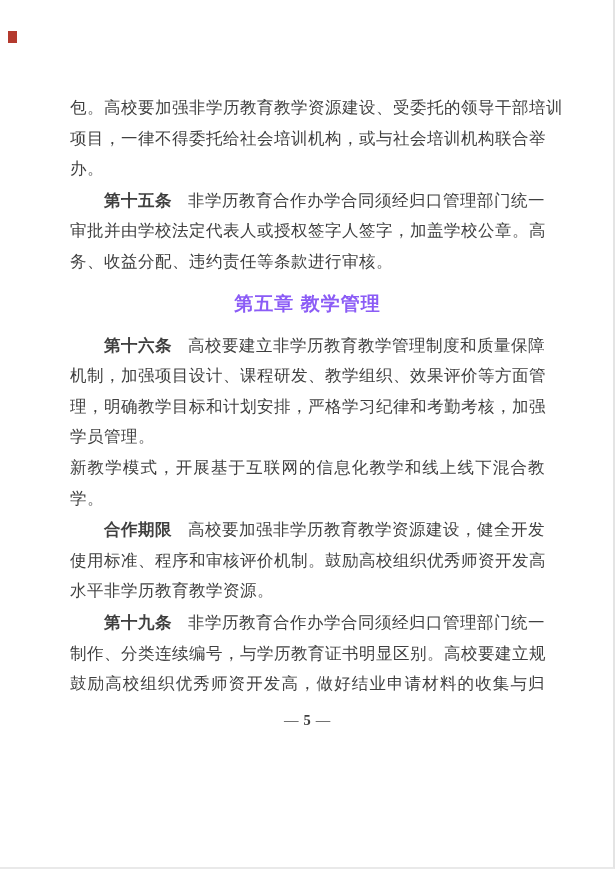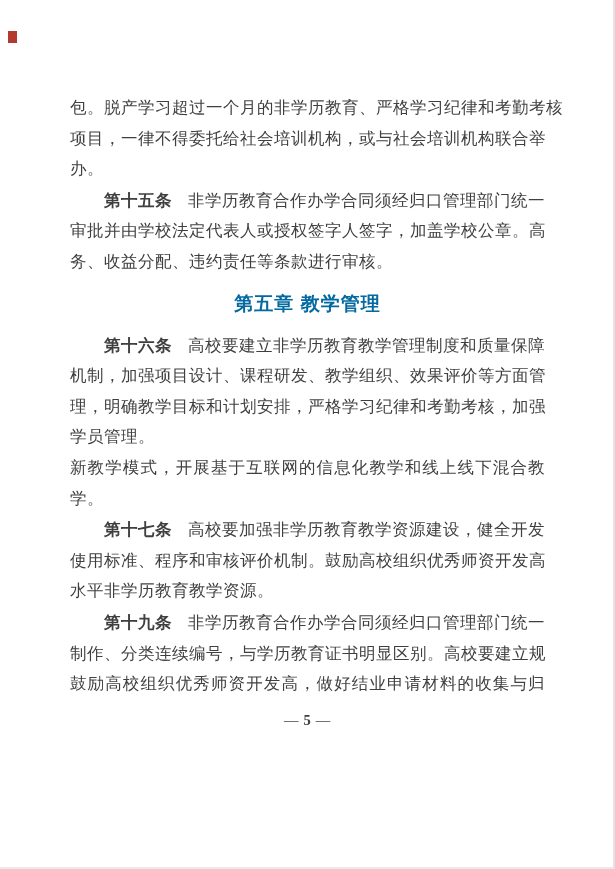--- a/index.html
+++ b/index.html
@@ -46,59 +46,59 @@
     margin-top: 42px;
   }
   .chapter-heading {
     margin: 10px 0;
     line-height: 32px;
     font-size: 19px;
     font-weight: bold;
     font-family: "Liberation Sans", "DejaVu Sans", sans-serif;
     text-align: center;
     letter-spacing: 1px;
-    color: #0369a1;
+    color: #8b5cf6;
   }
   .page-footer {
     margin-top: 8px;
     text-align: center;
     font-size: 14.5px;
     line-height: 24px;
     letter-spacing: 1px;
   }
   .page-footer .num { font-weight: bold; padding: 0 4px; }
 </style>
 </head>
 <body>
 
 <div class="page">
 
   <div class="stamp" style="background-color: rgb(180, 58, 46);"></div>
 
   <div class="body-col">
 
-    <div class="line">包。脱产学习超过一个月的非学历教育、严格学习纪律和考勤考核</div>
+    <div class="line">包。高校要加强非学历教育教学资源建设、受委托的领导干部培训</div>
     <div class="line">项目，一律不得委托给社会培训机构，或与社会培训机构联合举</div>
     <div class="line short">办。</div>
 
     <div class="line indent"><span class="term">第十五条</span><span>非学历教育合作办学合同须经归口管理部门统一</span></div>
     <div class="line">审批并由学校法定代表人或授权签字人签字，加盖学校公章。高</div>
     <div class="line short">务、收益分配、违约责任等条款进行审核。</div>
 
     <div class="chapter-heading">第五章 教学管理</div>
 
     <div class="line indent"><span class="term">第十六条</span><span>高校要建立非学历教育教学管理制度和质量保障</span></div>
     <div class="line">机制，加强项目设计、课程研发、教学组织、效果评价等方面管</div>
     <div class="line">理，明确教学目标和计划安排，严格学习纪律和考勤考核，加强</div>
     <div class="line short">学员管理。</div>
 
     <div class="line">新教学模式，开展基于互联网的信息化教学和线上线下混合教</div>
     <div class="line short">学。</div>
 
-    <div class="line indent"><span class="term">第十七条</span><span>高校要加强非学历教育教学资源建设，健全开发</span></div>
+    <div class="line indent"><span class="term">合作期限</span><span>高校要加强非学历教育教学资源建设，健全开发</span></div>
     <div class="line">使用标准、程序和审核评价机制。鼓励高校组织优秀师资开发高</div>
     <div class="line short">水平非学历教育教学资源。</div>
 
     <div class="line indent"><span class="term">第十九条</span><span>非学历教育合作办学合同须经归口管理部门统一</span></div>
     <div class="line">制作、分类连续编号，与学历教育证书明显区别。高校要建立规</div>
     <div class="line">鼓励高校组织优秀师资开发高，做好结业申请材料的收集与归</div>
 
     <div class="page-footer"><span>—</span><span class="num">5</span><span>—</span></div>
 
   </div>

